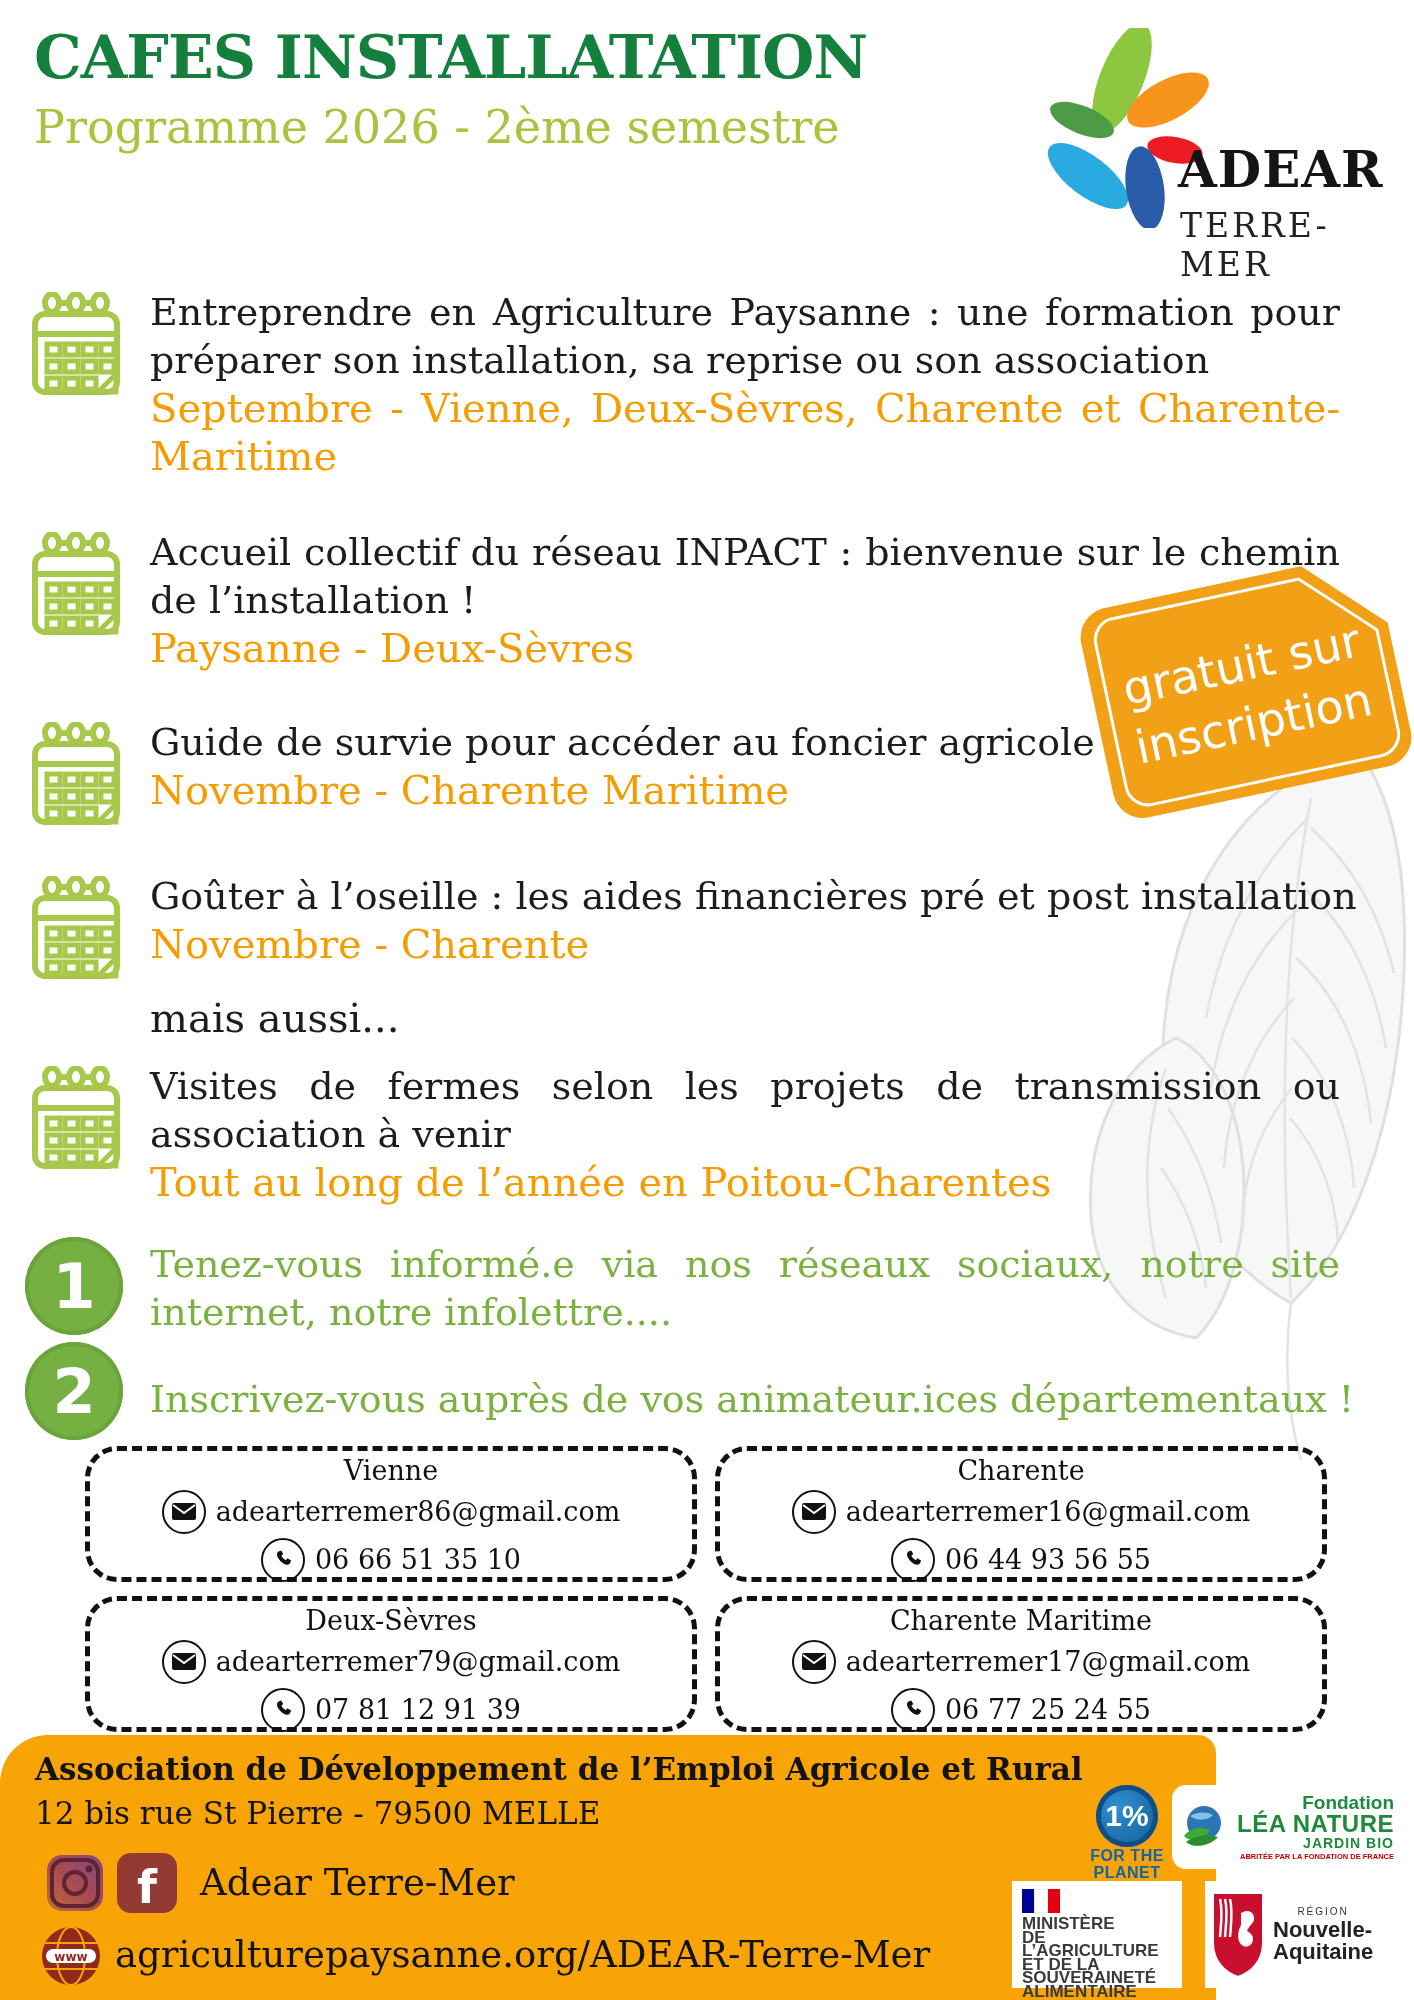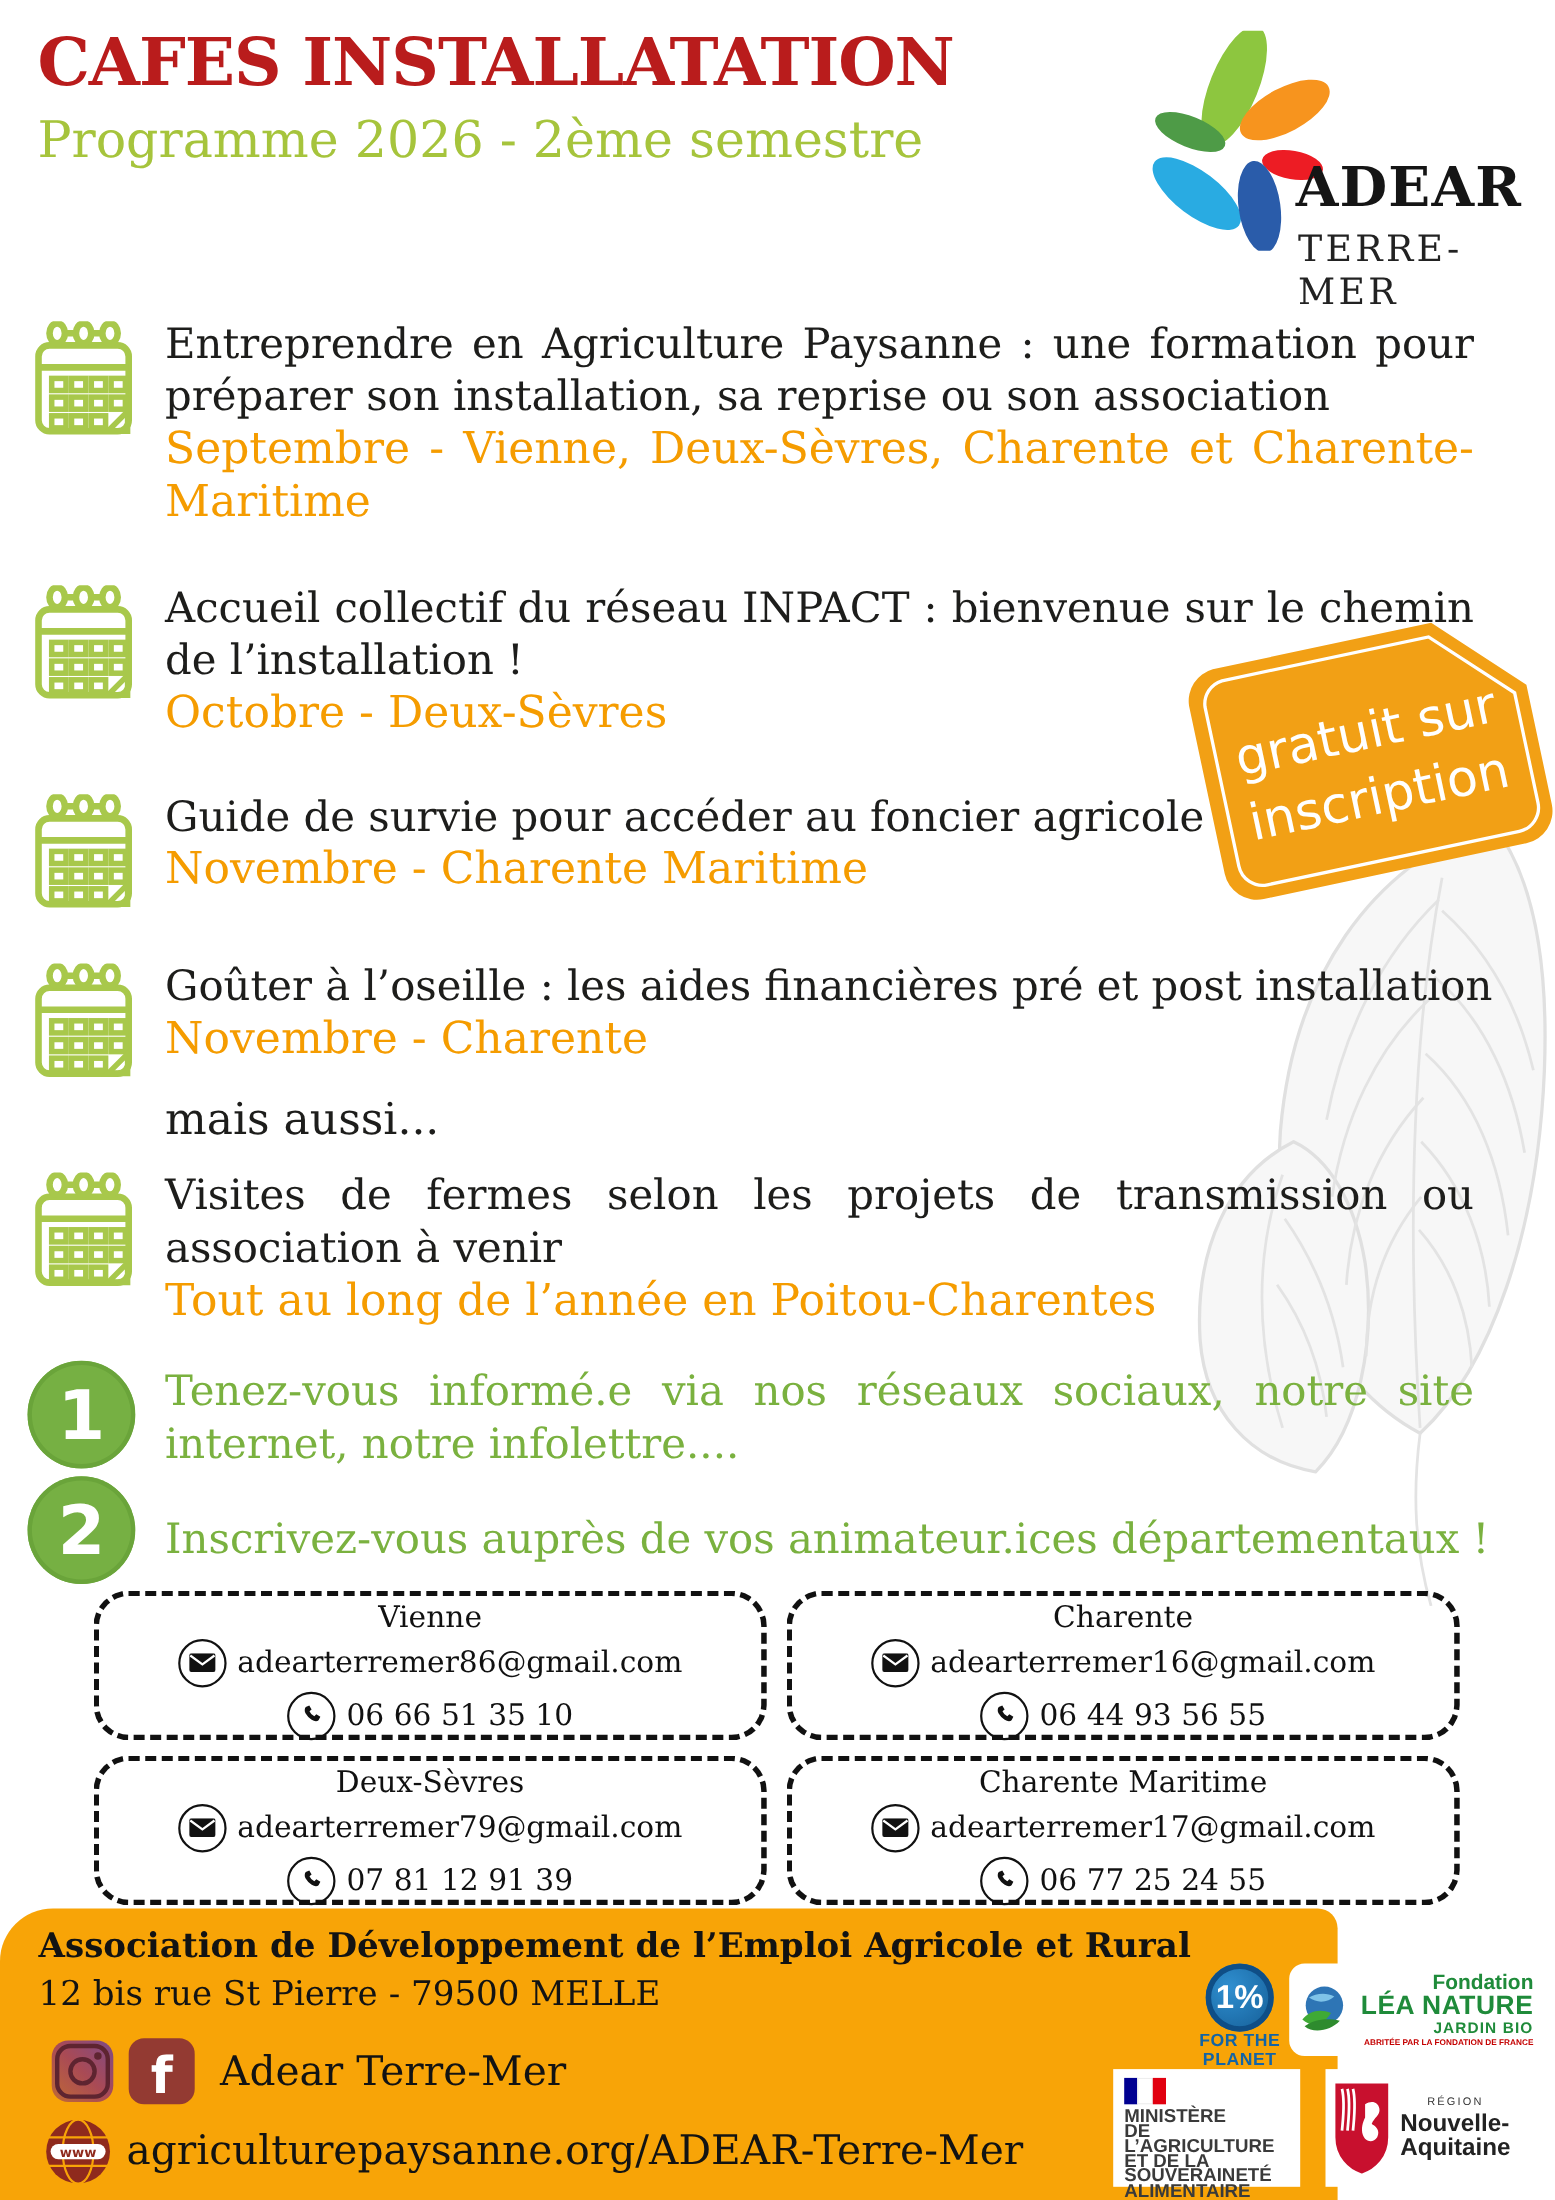--- a/index.html
+++ b/index.html
@@ -3,21 +3,21 @@
 <meta charset="utf-8">
 <style>
   html,body{margin:0;padding:0;background:#888;}
   .page{
     position:relative;width:1414px;height:2000px;margin:0 auto;
     background:#ffffff;overflow:hidden;
     font-family:"DejaVu Serif","Liberation Serif",serif;color:#1d1d1b;
   }
   
   .title{position:absolute;left:34px;top:22px;font-size:60px;font-weight:bold;
-    color:#b91c1c;letter-spacing:-1px;}
+    color:#15803d;letter-spacing:-1px;}
   .subtitle{position:absolute;left:34px;top:100px;font-size:46px;color:#a6c43c;}
   .logo{position:absolute;left:1040px;top:28px;width:370px;height:225px;}
   .logo-flower{position:absolute;left:0;top:0;}
   .logo-name{position:absolute;left:138px;top:112px;font-size:50px;font-weight:bold;
     color:#151515;letter-spacing:1px;}
   .logo-sub{position:absolute;left:140px;top:178px;font-size:33px;color:#222;
     letter-spacing:3px;}
   
   .event{position:absolute;left:30px;width:1360px;}
   .cal{position:absolute;left:0;top:4px;}
@@ -202,21 +202,21 @@
           <rect x="53" y="69" width="13" height="11"></rect>
           <rect x="71" y="69" width="13" height="11"></rect>
         <rect x="17" y="86" width="13" height="11"></rect>
           <rect x="35" y="86" width="13" height="11"></rect>
           <rect x="53" y="86" width="13" height="11"></rect>
         <path d="M68,100 L86,82 L86,100 Z"></path>
       </g>
     </svg>
     <div class="ev-body">
       <div class="ev-title">Accueil collectif du réseau INPACT : bienvenue sur le chemin de l’installation !</div>
-      <div class="ev-date one-line">Octobre - Deux-Sèvres</div>
+      <div class="ev-date one-line">Paysanne - Deux-Sèvres</div>
     </div>
   </div>
 
   <div class="event e2">
     <svg class="cal" width="92" height="106" viewBox="0 0 92 106">
       <g fill="none" stroke="#a8c84b" stroke-width="6">
         <rect x="5" y="22" width="82" height="78" rx="10"></rect>
         <line x1="5" y1="42" x2="87" y2="42"></line>
         <ellipse cx="22" cy="11" rx="7" ry="9"></ellipse>
           <ellipse cx="46" cy="11" rx="7" ry="9"></ellipse>

